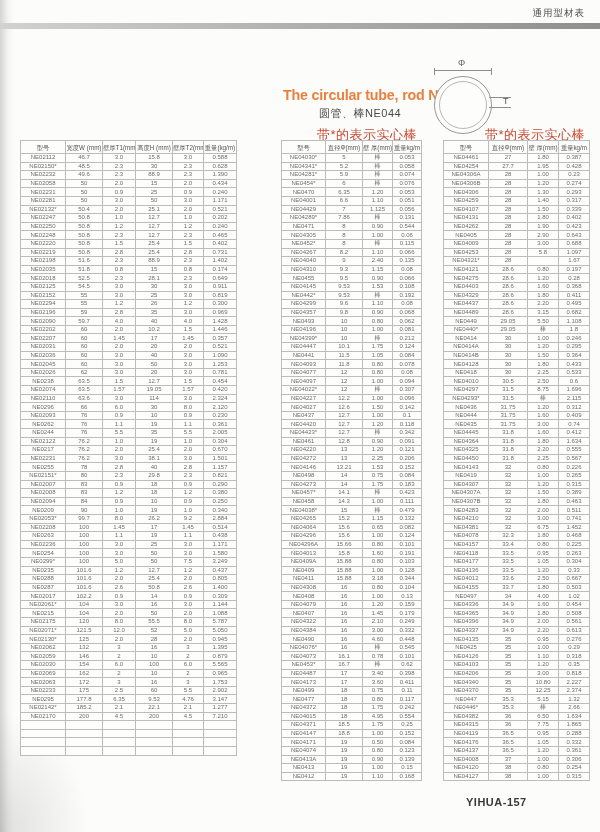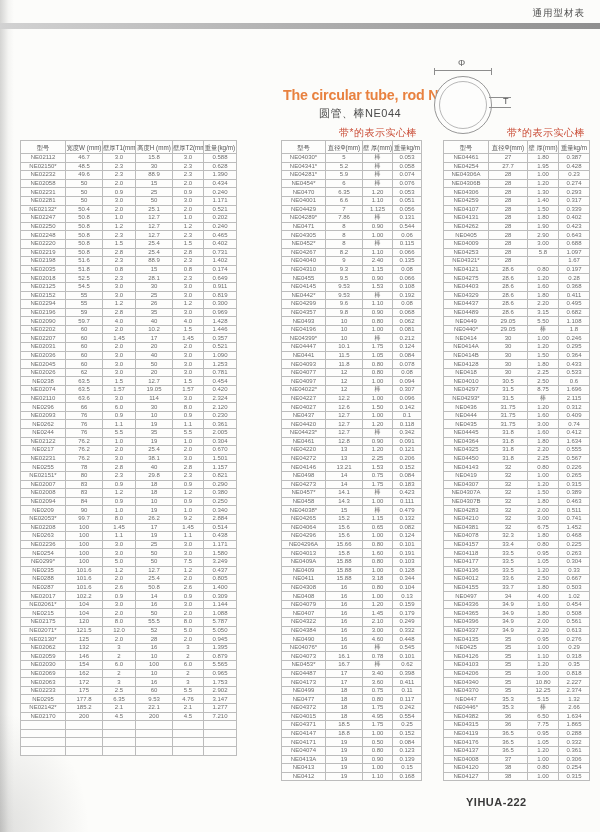--- a/index.html
+++ b/index.html
@@ -28,21 +28,21 @@
   .inner-circle{position:absolute;left:439px;top:81px;width:46px;height:46px;border:1px solid #b8b8b8;border-radius:50%;}
   .dim-line{position:absolute;left:434px;top:70px;width:58px;height:0;border-top:1px solid #8d8d8d;}
   .dim-line::before,.dim-line::after{content:"";position:absolute;top:-3px;width:1px;height:7px;background:#8d8d8d;}
   .dim-line::before{left:0;}
   .dim-line::after{right:0;}
   .phi-label{position:absolute;left:458px;top:58px;font-size:9px;color:#666;}
   .t-tick-top{position:absolute;left:489px;top:97px;width:22px;height:0;border-top:1px solid #8d8d8d;}
   .t-tick-bottom{position:absolute;left:489px;top:107px;width:22px;height:0;border-top:1px solid #8d8d8d;}
   .t-label{position:absolute;left:503px;top:96px;font-size:9px;color:#555;}
 
-  .note{position:absolute;top:126px;font-size:10px;color:#c94b35;letter-spacing:.5px;}
+  .note{position:absolute;top:126px;font-size:13px;color:#c94b35;letter-spacing:.5px;}
   .note-1{right:183px;}
   .note-2{right:15px;}
 
   table{border-collapse:collapse;table-layout:fixed;position:absolute;background:#fdfdfc;}
   th,td{border:1px solid #bcbcbc;padding:0;margin:0;text-align:center;
     font-size:6px;line-height:7px;height:7.6px;color:#6e6e6e;font-weight:normal;
     overflow:hidden;white-space:nowrap;}
   th{height:12px;font-size:6.3px;color:#565656;}
 
   .t-left{left:20px;top:140px;width:210px;}
@@ -1562,14 +1562,14 @@
         </tr>
         <tr>
           <td>NE04127</td>
           <td>38</td>
           <td>1.00</td>
           <td>0.315</td>
         </tr>
       </tbody>
     </table>
 
-  <div class="footer-code">YIHUA-222</div>
+  <div class="footer-code">YIHUA-157</div>
 </div>
 
 </body></html>

